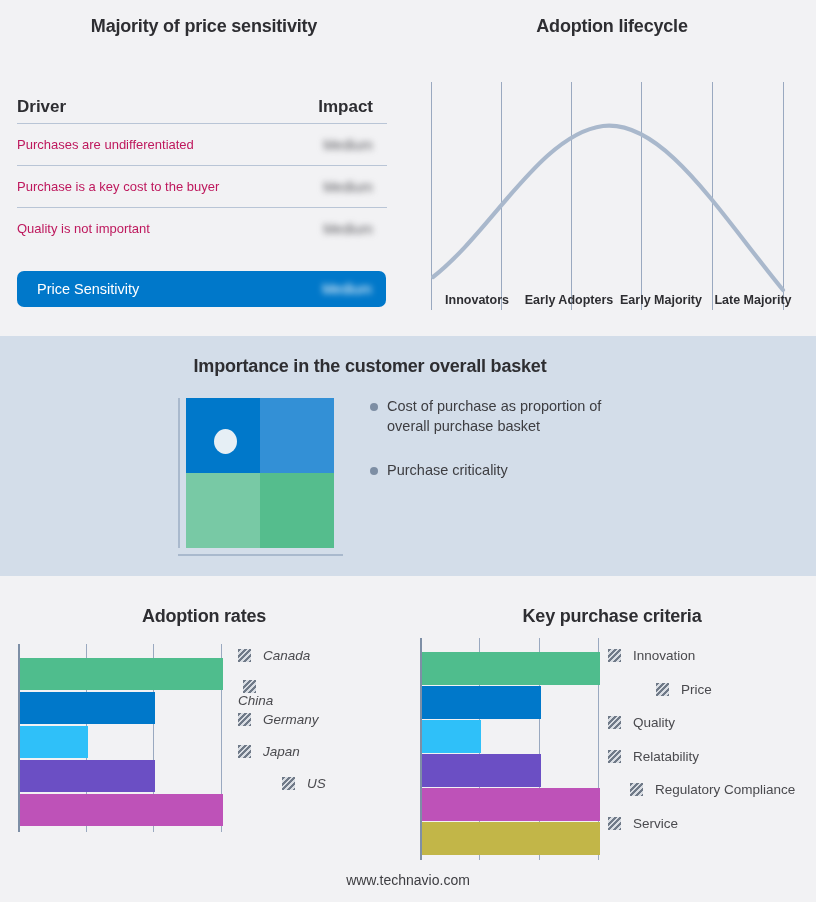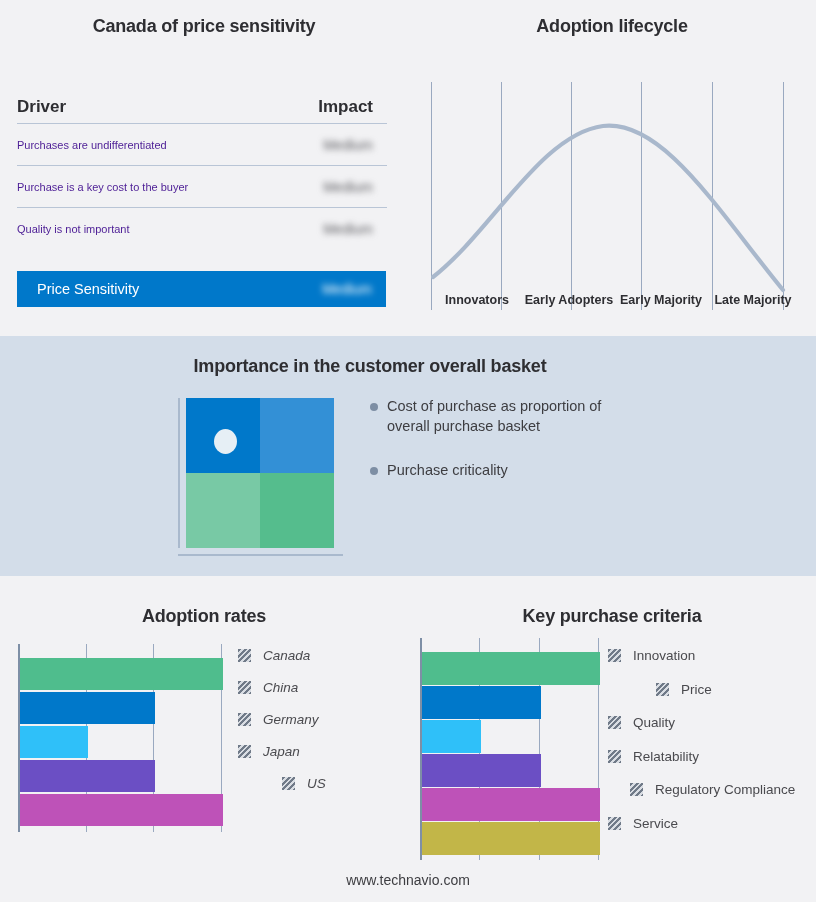--- a/index.html
+++ b/index.html
@@ -52,40 +52,41 @@
     height: 33px;
     border-bottom: 1px solid #b9c5d6;
   }
   .drv-row.last { border-bottom: none; }
   .drv-head-cell {
     font-weight: bold;
     font-size: 17px;
     color: #2e2e32;
   }
   .drv-label {
-    font-size: 11px;
-    color: #4c1d95;
+    font-size: 13px;
+    color: #be185d;
   }
   .drv-impact {
     font-size: 14px;
     color: #5d5d61;
     filter: blur(3.1px);
     user-select: none;
     padding-right: 14px;
   }
   #drv-highlight {
     position: absolute;
     left: 17px;
     top: 271px;
     width: 369px;
     height: 36px;
     background: #0078ca;
     display: flex;
     align-items: center;
     justify-content: space-between;
+    border-radius: 7px;
   }
   #drv-highlight .drv-label {
     color: #ffffff;
     font-size: 14.5px;
     padding-left: 20px;
   }
   #drv-highlight .drv-impact {
     color: #ffffff;
   }
 
@@ -257,21 +258,21 @@
     font-size: 14px;
     color: #3d3d41;
   }
 </style>
 </head>
 <body>
 
 <div id="page">
 
   <div id="sec-drivers">
-    <div class="panel-title" id="drivers-title">Canada of price sensitivity</div>
+    <div class="panel-title" id="drivers-title">Majority of price sensitivity</div>
 
     <div id="drivers-table">
       <div class="drv-row head">
         <span class="drv-head-cell">Driver</span>
         <span class="drv-head-cell" style="padding-right:14px;">Impact</span>
       </div>
 
       <div class="drv-row">
         <span class="drv-label">Purchases are undifferentiated</span>
         <span class="drv-impact">Medium</span>
@@ -360,21 +361,21 @@
       <div class="bc-bar" id="ad-bar-2" style="top: 82px; height: 32px; width: 67.6px; background: rgb(47, 192, 249);"></div>
       <div class="bc-bar" id="ad-bar-3" style="top: 116px; height: 32px; width: 135.2px; background: rgb(107, 79, 196);"></div>
       <div class="bc-bar" id="ad-bar-4" style="top: 150px; height: 32px; width: 202.8px; background: rgb(190, 82, 184);"></div>
     </div>
 
     <div class="bc-legend" id="leg-adoption" style="left:238px; top:72px; width:160px; height:180px;font-style:italic;">
         <div class="bc-leg-item" style="top: 0px;">
           <span class="bc-swatch"></span>
           <span class="bc-leg-label">Canada</span>
         </div>
-        <div class="bc-leg-item" style="top: 32px;">
+        <div class="bc-leg-item" style="top: 32px; flex-direction: column;">
           <span class="bc-swatch"></span>
           <span class="bc-leg-label">China</span>
         </div>
         <div class="bc-leg-item" style="top: 64px;">
           <span class="bc-swatch"></span>
           <span class="bc-leg-label">Germany</span>
         </div>
         <div class="bc-leg-item" style="top: 96px;">
           <span class="bc-swatch"></span>
           <span class="bc-leg-label">Japan</span>

